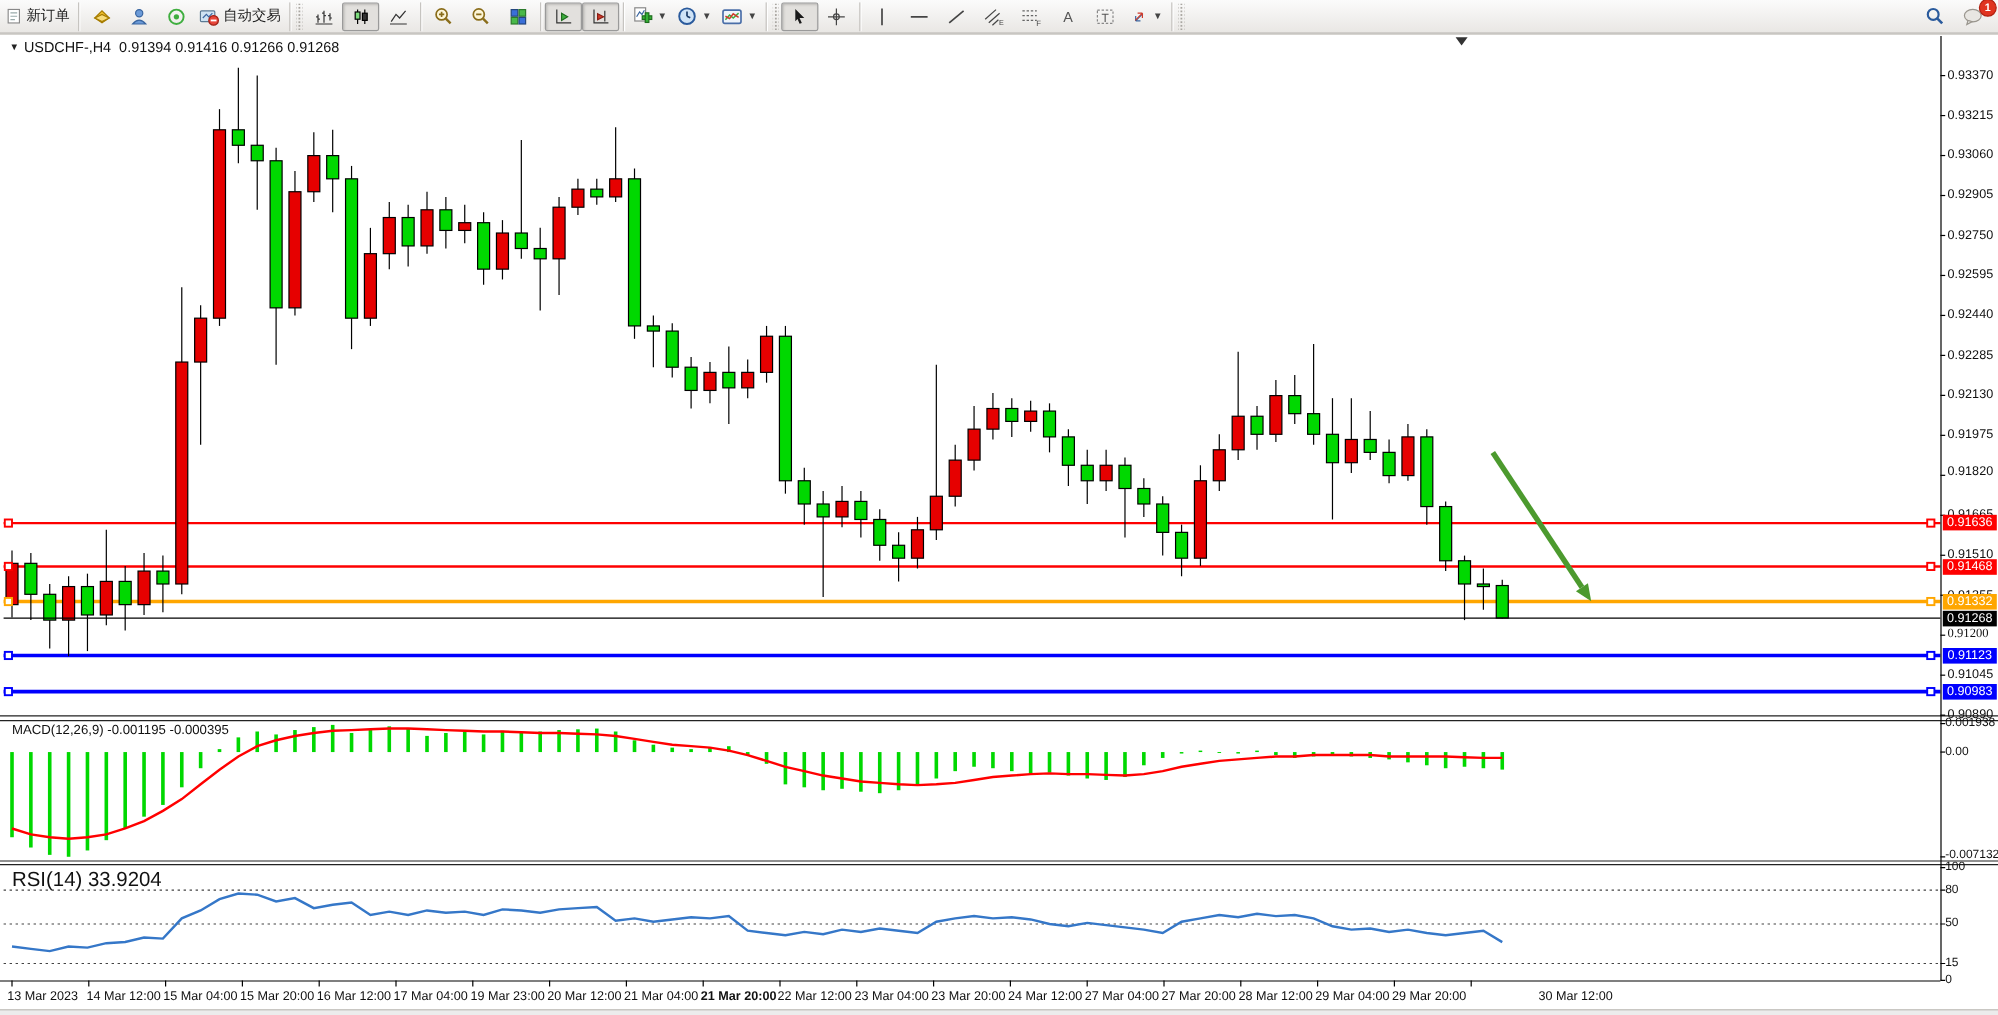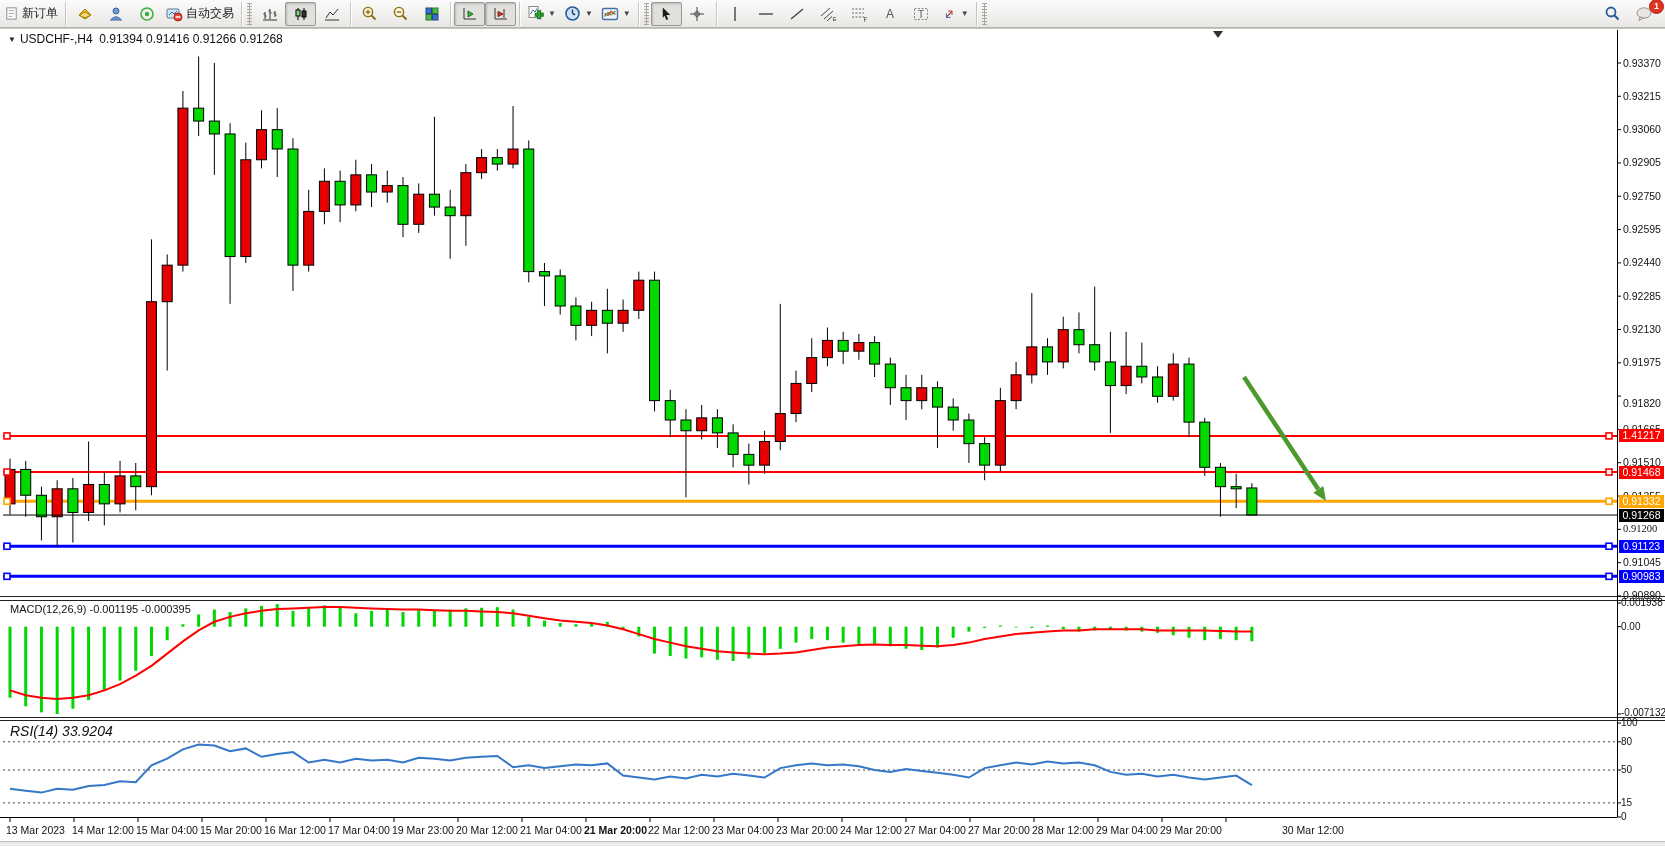--- a/index.html
+++ b/index.html
@@ -25,21 +25,21 @@
   #chart-svg{position:absolute;left:0;top:0;z-index:1;}
   #labels{position:absolute;left:0;top:0;width:1665px;height:846px;z-index:2;pointer-events:none;}
   #chart-title{position:absolute;left:8px;top:32px;font-size:12px;color:#111;}
   #chart-title .tri{font-size:8px;vertical-align:1px;margin-right:4px;color:#222;}
   #macd-label{position:absolute;left:10px;top:603px;font-size:11px;color:#111;}
   .price-tick{position:absolute;left:1623px;font-size:10.5px;color:#111;}
   .ind-tick{position:absolute;left:1621px;font-size:10px;color:#111;}
   .hline-label{position:absolute;left:1619px;width:45px;height:13px;font-size:10.5px;color:#fff;
     text-align:center;line-height:13px;}
   .time-label{position:absolute;top:824px;font-size:10.5px;color:#111;white-space:nowrap;}
-  #rsi-label{position:absolute;left:10px;top:723px;font-size:14px;color:#111;font-style:italic;}
+  #rsi-label{position:absolute;left:10px;top:723px;font-size:17px;color:#111;}
   #status-strip{position:absolute;left:0;top:841px;width:1665px;height:5px;background:#ececec;border-top:1px solid #c0bdb8;z-index:3;}
 </style>
 </head>
 <body>
 
 <div id="app">
 
   <div id="toolbar">
     <div class="tbtn">
       <span>
@@ -646,36 +646,36 @@
         <div class="price-tick" style="top: 56.5px;">0.93370</div>
         <div class="price-tick" style="top: 89.81px;">0.93215</div>
         <div class="price-tick" style="top: 123.12px;">0.93060</div>
         <div class="price-tick" style="top: 156.43px;">0.92905</div>
         <div class="price-tick" style="top: 189.74px;">0.92750</div>
         <div class="price-tick" style="top: 223.05px;">0.92595</div>
         <div class="price-tick" style="top: 256.36px;">0.92440</div>
         <div class="price-tick" style="top: 289.67px;">0.92285</div>
         <div class="price-tick" style="top: 322.98px;">0.92130</div>
         <div class="price-tick" style="top: 356.29px;">0.91975</div>
-        <div class="price-tick" style="top: 397px; text-align: right;">0.91820</div>
+        <div class="price-tick" style="top: 387px; text-align: right;">0.91820</div>
         <div class="price-tick" style="top: 422.91px;">0.91665</div>
         <div class="price-tick" style="top: 456.22px;">0.91510</div>
         <div class="price-tick" style="top: 489.53px;">0.91355</div>
         <div class="price-tick" style="top: 522.84px; font-family: Liberation Serif, serif;">0.91200</div>
         <div class="price-tick" style="top: 556.15px;">0.91045</div>
         <div class="price-tick" style="top: 589.46px;">0.90890</div>
         <div class="ind-tick" style="top: 597px;">0.001938</div>
         <div class="ind-tick" style="top: 620.718px;">0.00</div>
         <div class="ind-tick" style="top: 707px;">-0.007132</div>
         <div class="ind-tick" style="top: 717px;">100</div>
         <div class="ind-tick" style="top: 735.8px;">80</div>
         <div class="ind-tick" style="top: 764px;">50</div>
         <div class="ind-tick" style="top: 796.9px;">15</div>
         <div class="ind-tick" style="top: 811px;">0</div>
-        <div class="hline-label" style="top: 429.403px; background: rgb(254, 0, 0);">1.41217</div>
+        <div class="hline-label" style="top: 429.403px; background: rgb(254, 0, 0);">0.91636</div>
         <div class="hline-label" style="top: 465.532px; background: rgb(254, 0, 0);">0.91468</div>
         <div class="hline-label" style="top: 494.78px; background: rgb(255, 166, 0);">0.91332</div>
         <div class="hline-label" style="top: 539.726px; background: rgb(0, 0, 254);">0.91123</div>
         <div class="hline-label" style="top: 569.833px; background: rgb(0, 0, 254);">0.90983</div>
         <div class="hline-label" style="top: 508.543px; background: rgb(0, 0, 0);">0.91268</div>
         <div class="time-label" style="left: 6px;">13 Mar 2023</div>
         <div class="time-label" style="left: 72px;">14 Mar 12:00</div>
         <div class="time-label" style="left: 136px;">15 Mar 04:00</div>
         <div class="time-label" style="left: 200px;">15 Mar 20:00</div>
         <div class="time-label" style="left: 264px;">16 Mar 12:00</div>

